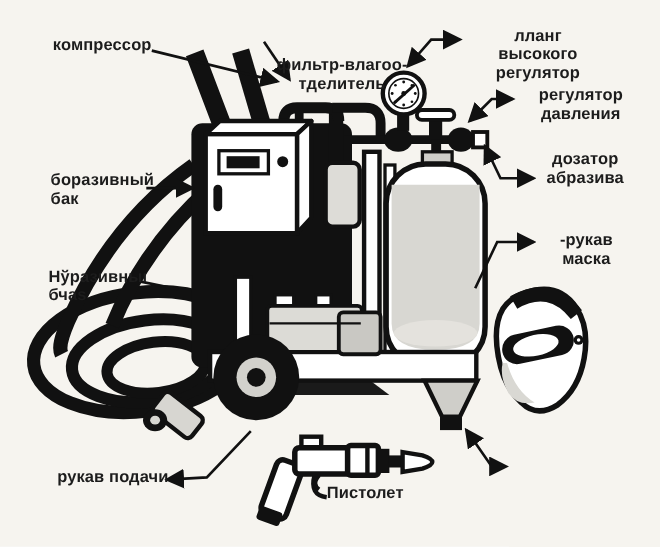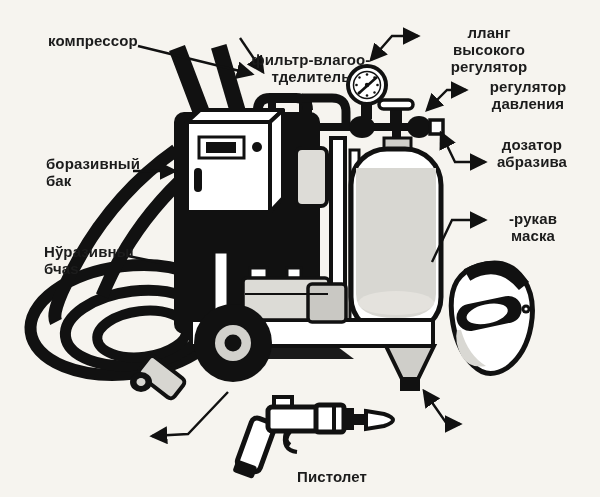--- a/index.html
+++ b/index.html
@@ -194,17 +194,18 @@
 
   <div class="label center" style="left:498px;top:210px;width:70px;">-рукав
 маска</div>
 
   <div class="label" style="left:44px;top:243px;">Нўразивныı
 бчаs</div>
 
   <div class="label" style="left:46px;top:155px;">боразивный
 бак</div>
 
-
-  <div class="label" style="left:297px;top:468px;">Пистолет</div>
+  <div class="label" style="left:52px;top:425px;">рукав подачи</div>
+
+  <div class="label" style="left:297px;top:440px;">Пистолет</div>
 
 
 </div>
 
 </body></html>

